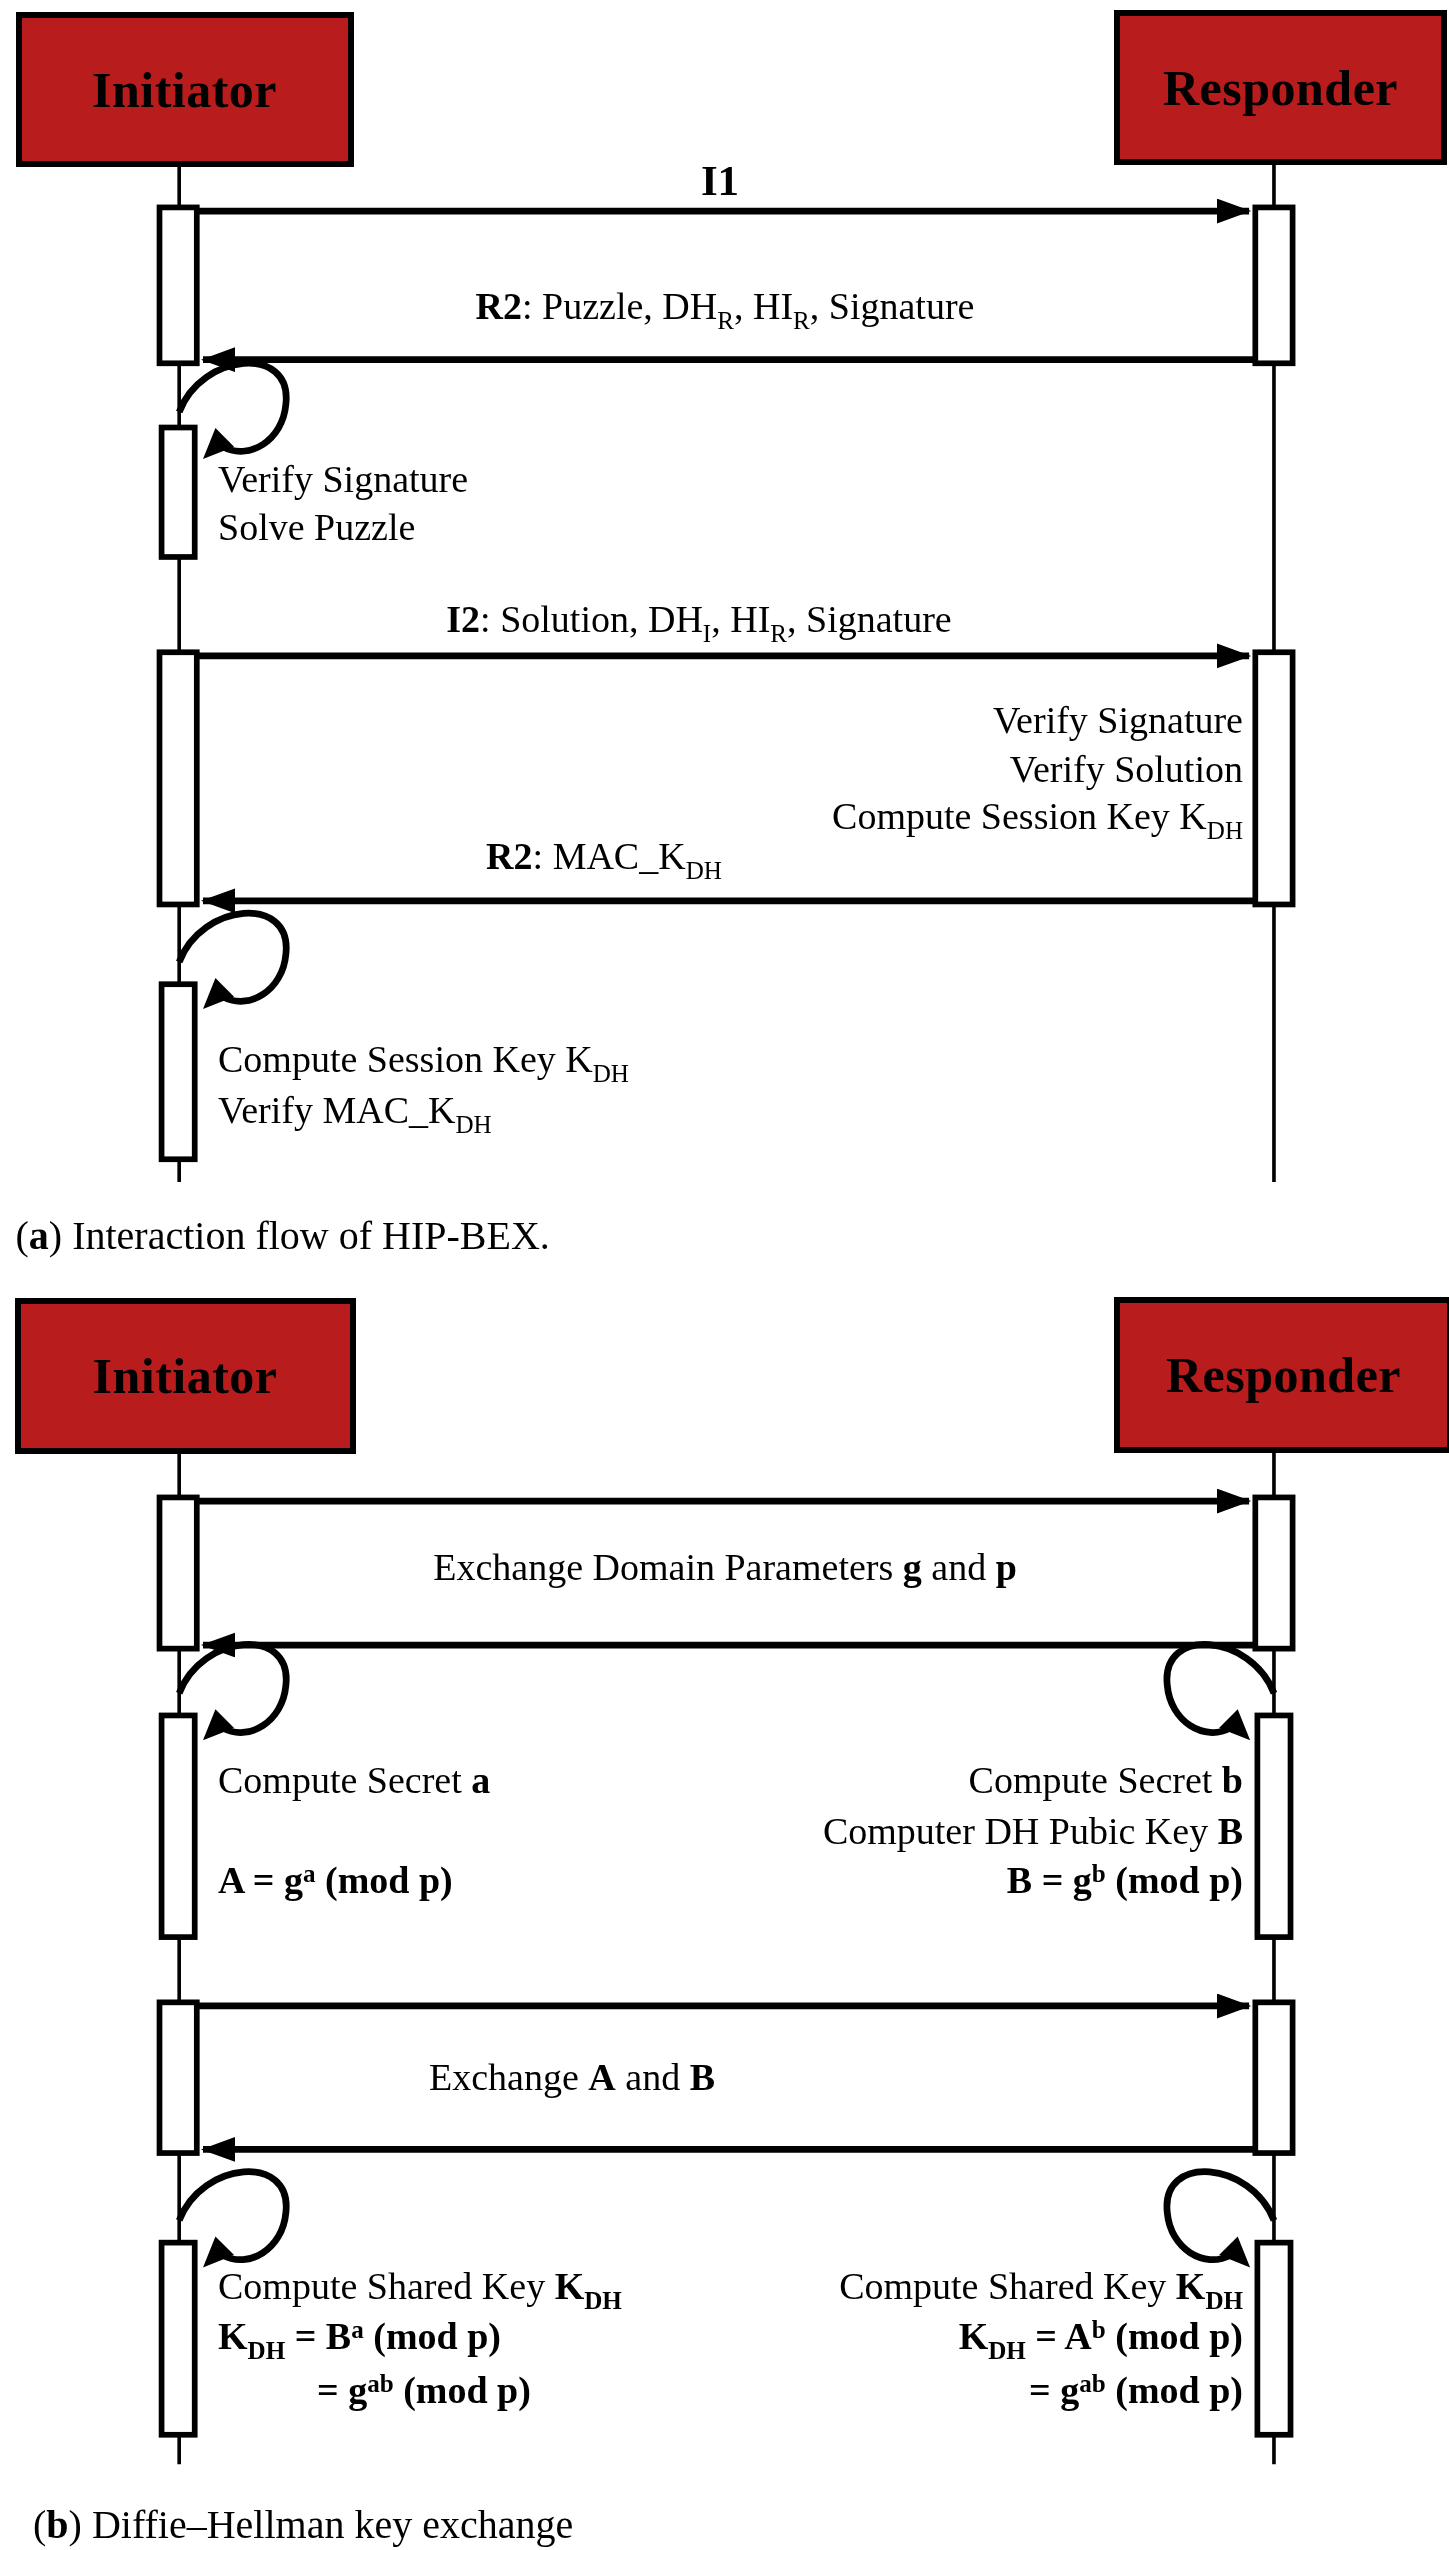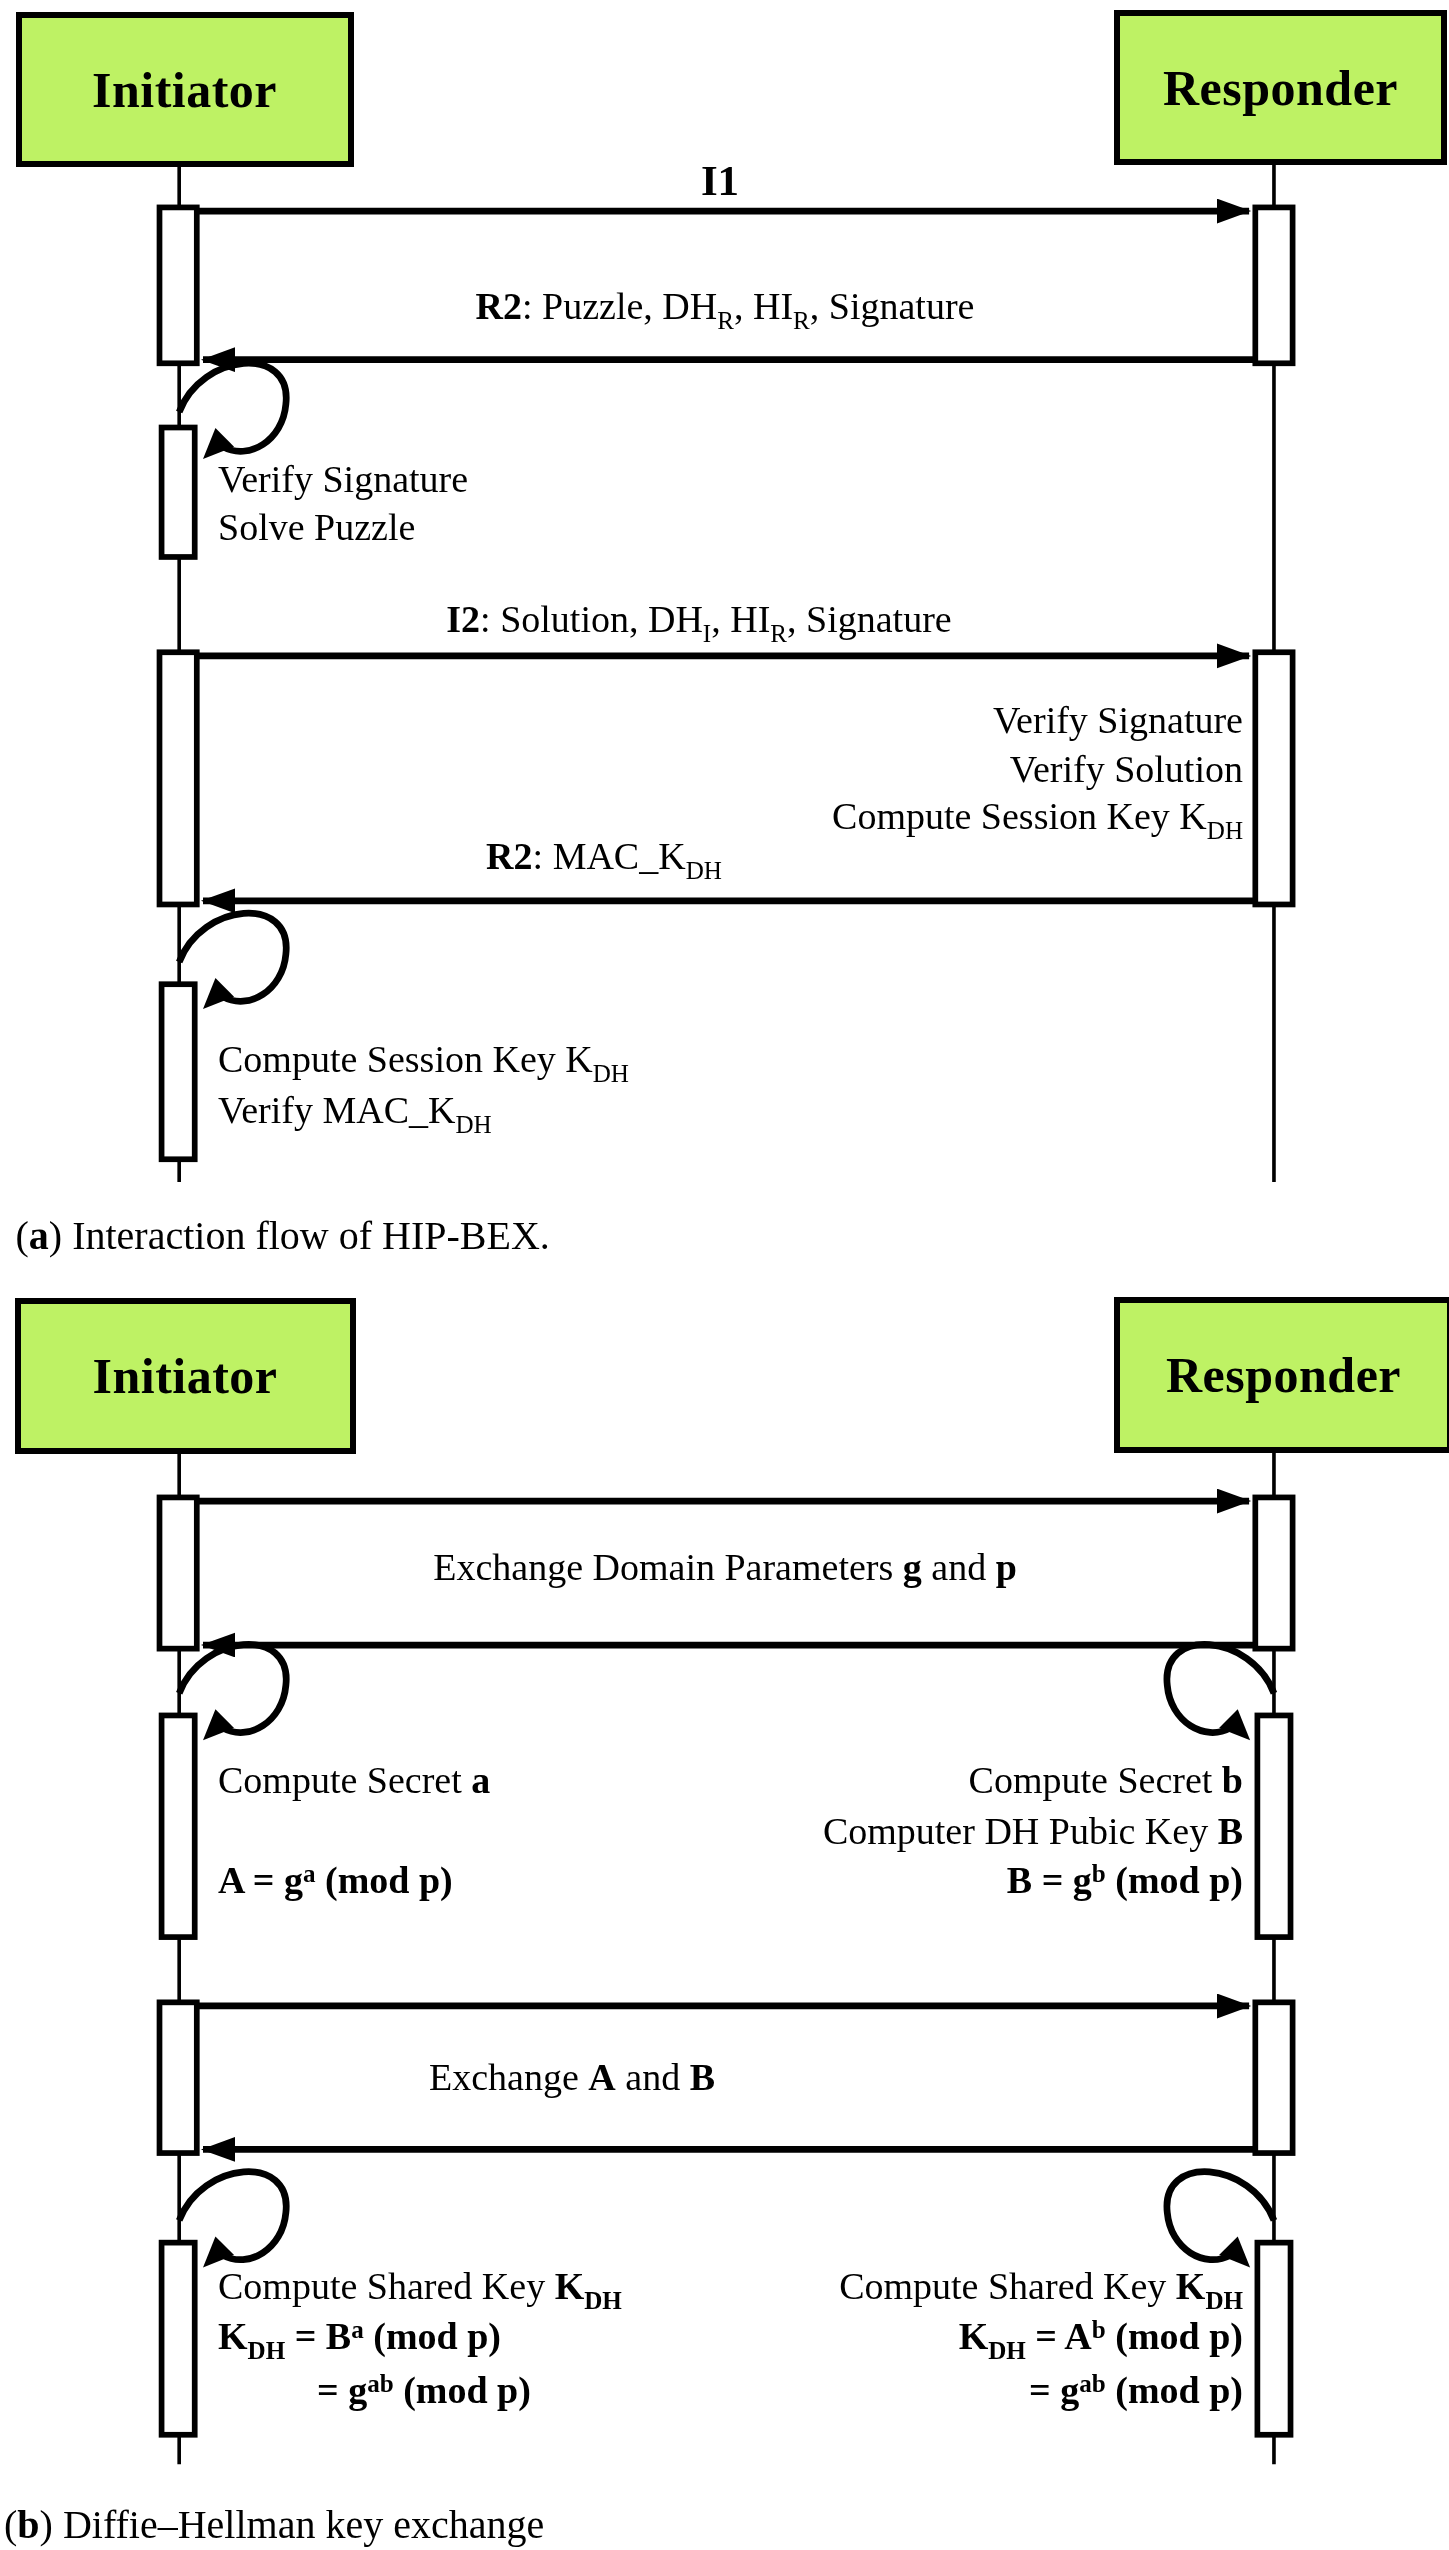--- a/index.html
+++ b/index.html
@@ -1,19 +1,19 @@
 <!DOCTYPE html>
 <html style="font-size:8.3px"><head>
 <meta charset="utf-8">
 <style>
   html,body{margin:0;padding:0;background:#ffffff;}
   .page{position:relative;width:1449px;height:2550px;background:#ffffff;overflow:hidden;
         font-family:"Liberation Serif","DejaVu Serif",serif;color:#000;}
   .layer{position:absolute;left:0;top:0;width:1449px;height:2550px;}
-  .actor{position:absolute;border:6.7px solid #000;background:#bef264;
+  .actor{position:absolute;border:6.7px solid #000;background:#b91c1c;
          display:flex;align-items:center;justify-content:center;
          font-weight:bold;font-size:50px;letter-spacing:0.5px;}
   .txt{position:absolute;font-size:38px;line-height:1;white-space:nowrap;transform:translateY(-50%);}
   .txt.c{transform:translate(-50%,-50%);}
   .txt.cap{font-size:40px;}
   .txt .b{font-weight:bold;}
   .txt .sub{font-size:66%;vertical-align:-0.38em;}
   .txt .sup{font-size:66%;vertical-align:0.45em;}
   svg{position:absolute;left:0;top:0;}
 </style>
@@ -132,16 +132,16 @@
   <div class="txt c" style="left:572px;top:2077px;"><span>Exchange </span><span class="b">A</span><span> and </span><span class="b">B</span></div>
 
   <div class="txt" style="left:218px;top:2290px;"><span>Compute Shared Key </span><span class="b">K</span><span class="b sub">DH</span></div>
   <div class="txt" style="left:218px;top:2340px;"><span class="b">K</span><span class="b sub">DH</span><span class="b"> = B</span><span class="b sup">a</span><span class="b"> (mod p)</span></div>
   <div class="txt" style="left:317px;top:2390px;"><span class="b">= g</span><span class="b sup">ab</span><span class="b"> (mod p)</span></div>
 
   <div class="txt" style="right:206px;top:2290px;"><span>Compute Shared Key </span><span class="b">K</span><span class="b sub">DH</span></div>
   <div class="txt" style="right:206px;top:2340px;"><span class="b">K</span><span class="b sub">DH</span><span class="b"> = A</span><span class="b sup">b</span><span class="b"> (mod p)</span></div>
   <div class="txt" style="right:206px;top:2390px;"><span class="b">= g</span><span class="b sup">ab</span><span class="b"> (mod p)</span></div>
 
-  <div class="txt cap" style="left:4px;top:2525px;"><span>(</span><span class="b">b</span><span>) Diffie–Hellman key exchange</span></div>
+  <div class="txt cap" style="left:33px;top:2525px;"><span>(</span><span class="b">b</span><span>) Diffie–Hellman key exchange</span></div>
 
 </div>
 
 
 </body></html>

